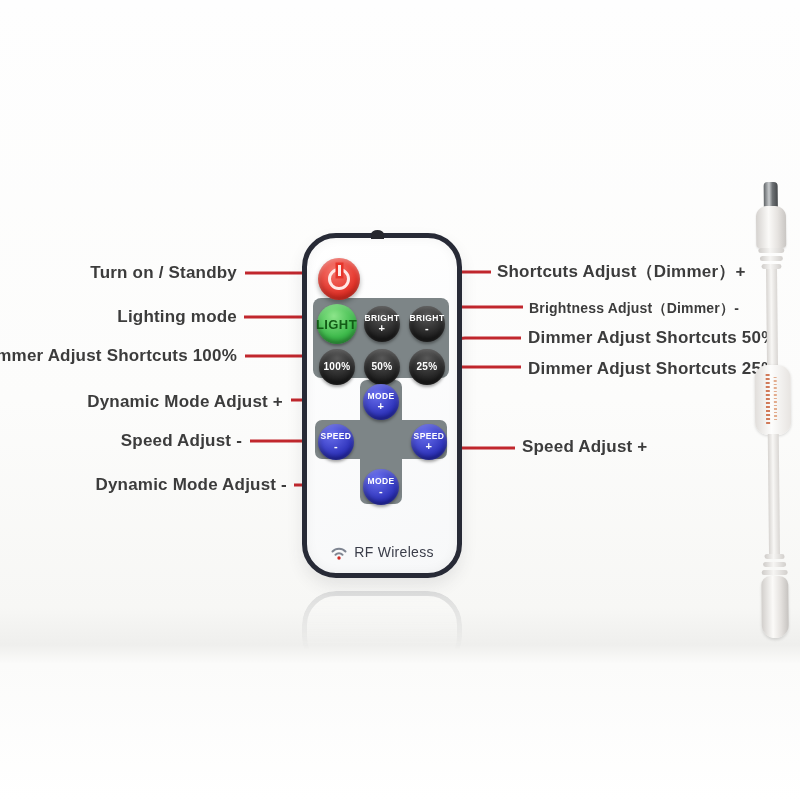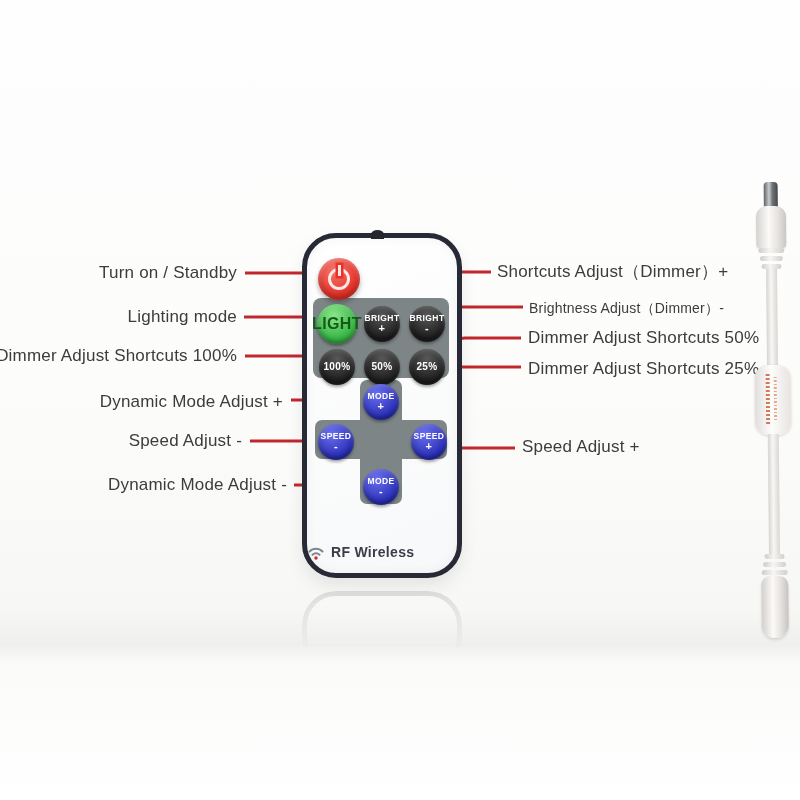--- a/index.html
+++ b/index.html
@@ -9,21 +9,21 @@
     background:#ffffff;
   }
   .backdrop{
     position:absolute;inset:0;
     background:linear-gradient(180deg,#fefefe 0%,#fcfcfb 50%,#f7f7f5 76%,#efefed 80.6%,#fbfbfa 83%,#ffffff 100%);
   }
 
   
   .callout-label{
     position:absolute;height:20px;line-height:20px;
-    font-size:17px;font-weight:400;color:#3c3c3c;letter-spacing:.2px;
+    font-size:17px;font-weight:700;color:#3c3c3c;letter-spacing:.2px;
     white-space:nowrap;
   }
   .callout-label.small{font-size:14px;height:18px;line-height:18px;}
   .callout-label.right-align{text-align:right;}
 
   svg.callouts{position:absolute;left:0;top:0;}
 
   
   .remote{
     position:absolute;left:302px;top:233px;width:160px;height:345px;
@@ -46,21 +46,21 @@
     position:absolute;width:36px;height:36px;border-radius:50%;
     display:flex;flex-direction:column;align-items:center;justify-content:center;
     color:#ffffff;font-weight:bold;font-size:8.5px;line-height:1;letter-spacing:.4px;
     box-shadow:0 2px 3px rgba(0,0,0,0.35), inset 0 2px 4px rgba(255,255,255,0.22), inset 0 -3px 5px rgba(0,0,0,0.35);
   }
   .btn .sub{font-size:11px;margin-top:1px;}
   .btn-black{background:radial-gradient(circle at 50% 26%,#585858,#1b1b1b 72%);justify-content:center;}
   .btn-blue{background:radial-gradient(circle at 38% 28%,#6a70ee,#262bb4 72%);}
   .btn-green{
     background:radial-gradient(circle at 42% 30%,#8ce58a,#3cb94a 60%,#259434);
-    color:#135c17;font-size:16px;width:40px;height:40px;
+    color:#135c17;font-size:13px;width:40px;height:40px;align-items:flex-end;
   }
   .btn-power{
     width:42px;height:42px;
     background:radial-gradient(circle at 40% 30%,#f4776e,#e6342a 62%,#c2170c);
     box-shadow:0 3px 5px rgba(0,0,0,0.30), inset 0 2px 4px rgba(255,255,255,0.35), inset 0 -4px 6px rgba(0,0,0,0.25);
   }
   .power-ring{
     position:relative;width:16px;height:16px;border:3px solid #ffe9e6;border-radius:50%;
   }
   .power-line{
@@ -74,22 +74,22 @@
   .pos-50{left:57px;top:111px;}
   .pos-25{left:102px;top:111px;}
   .pos-modeplus{left:56px;top:146px;}
   .pos-speedminus{left:11px;top:186px;}
   .pos-speedplus{left:104px;top:186px;}
   .pos-modeminus{left:56px;top:231px;}
   .pos-power{left:11px;top:20px;}
 
   .brand{
     position:absolute;left:0;right:0;top:306px;
-    display:flex;align-items:center;gap:6px;
-    color:#3a3d49;font-weight:bold;font-size:14px;letter-spacing:.3px;
+    display:flex;align-items:center;justify-content:center;gap:6px;
+    color:#3a3d49;font-weight:normal;font-size:14px;letter-spacing:.3px;
   }
 
   .remote-reflection{
     position:absolute;left:302px;top:591px;width:160px;height:80px;
     box-sizing:border-box;border:5px solid #2a2d38;border-radius:34px;
     background:#ffffff;opacity:.13;
     -webkit-mask-image:linear-gradient(to bottom,#000 0%,transparent 75%);
     mask-image:linear-gradient(to bottom,#000 0%,transparent 75%);
   }
 

